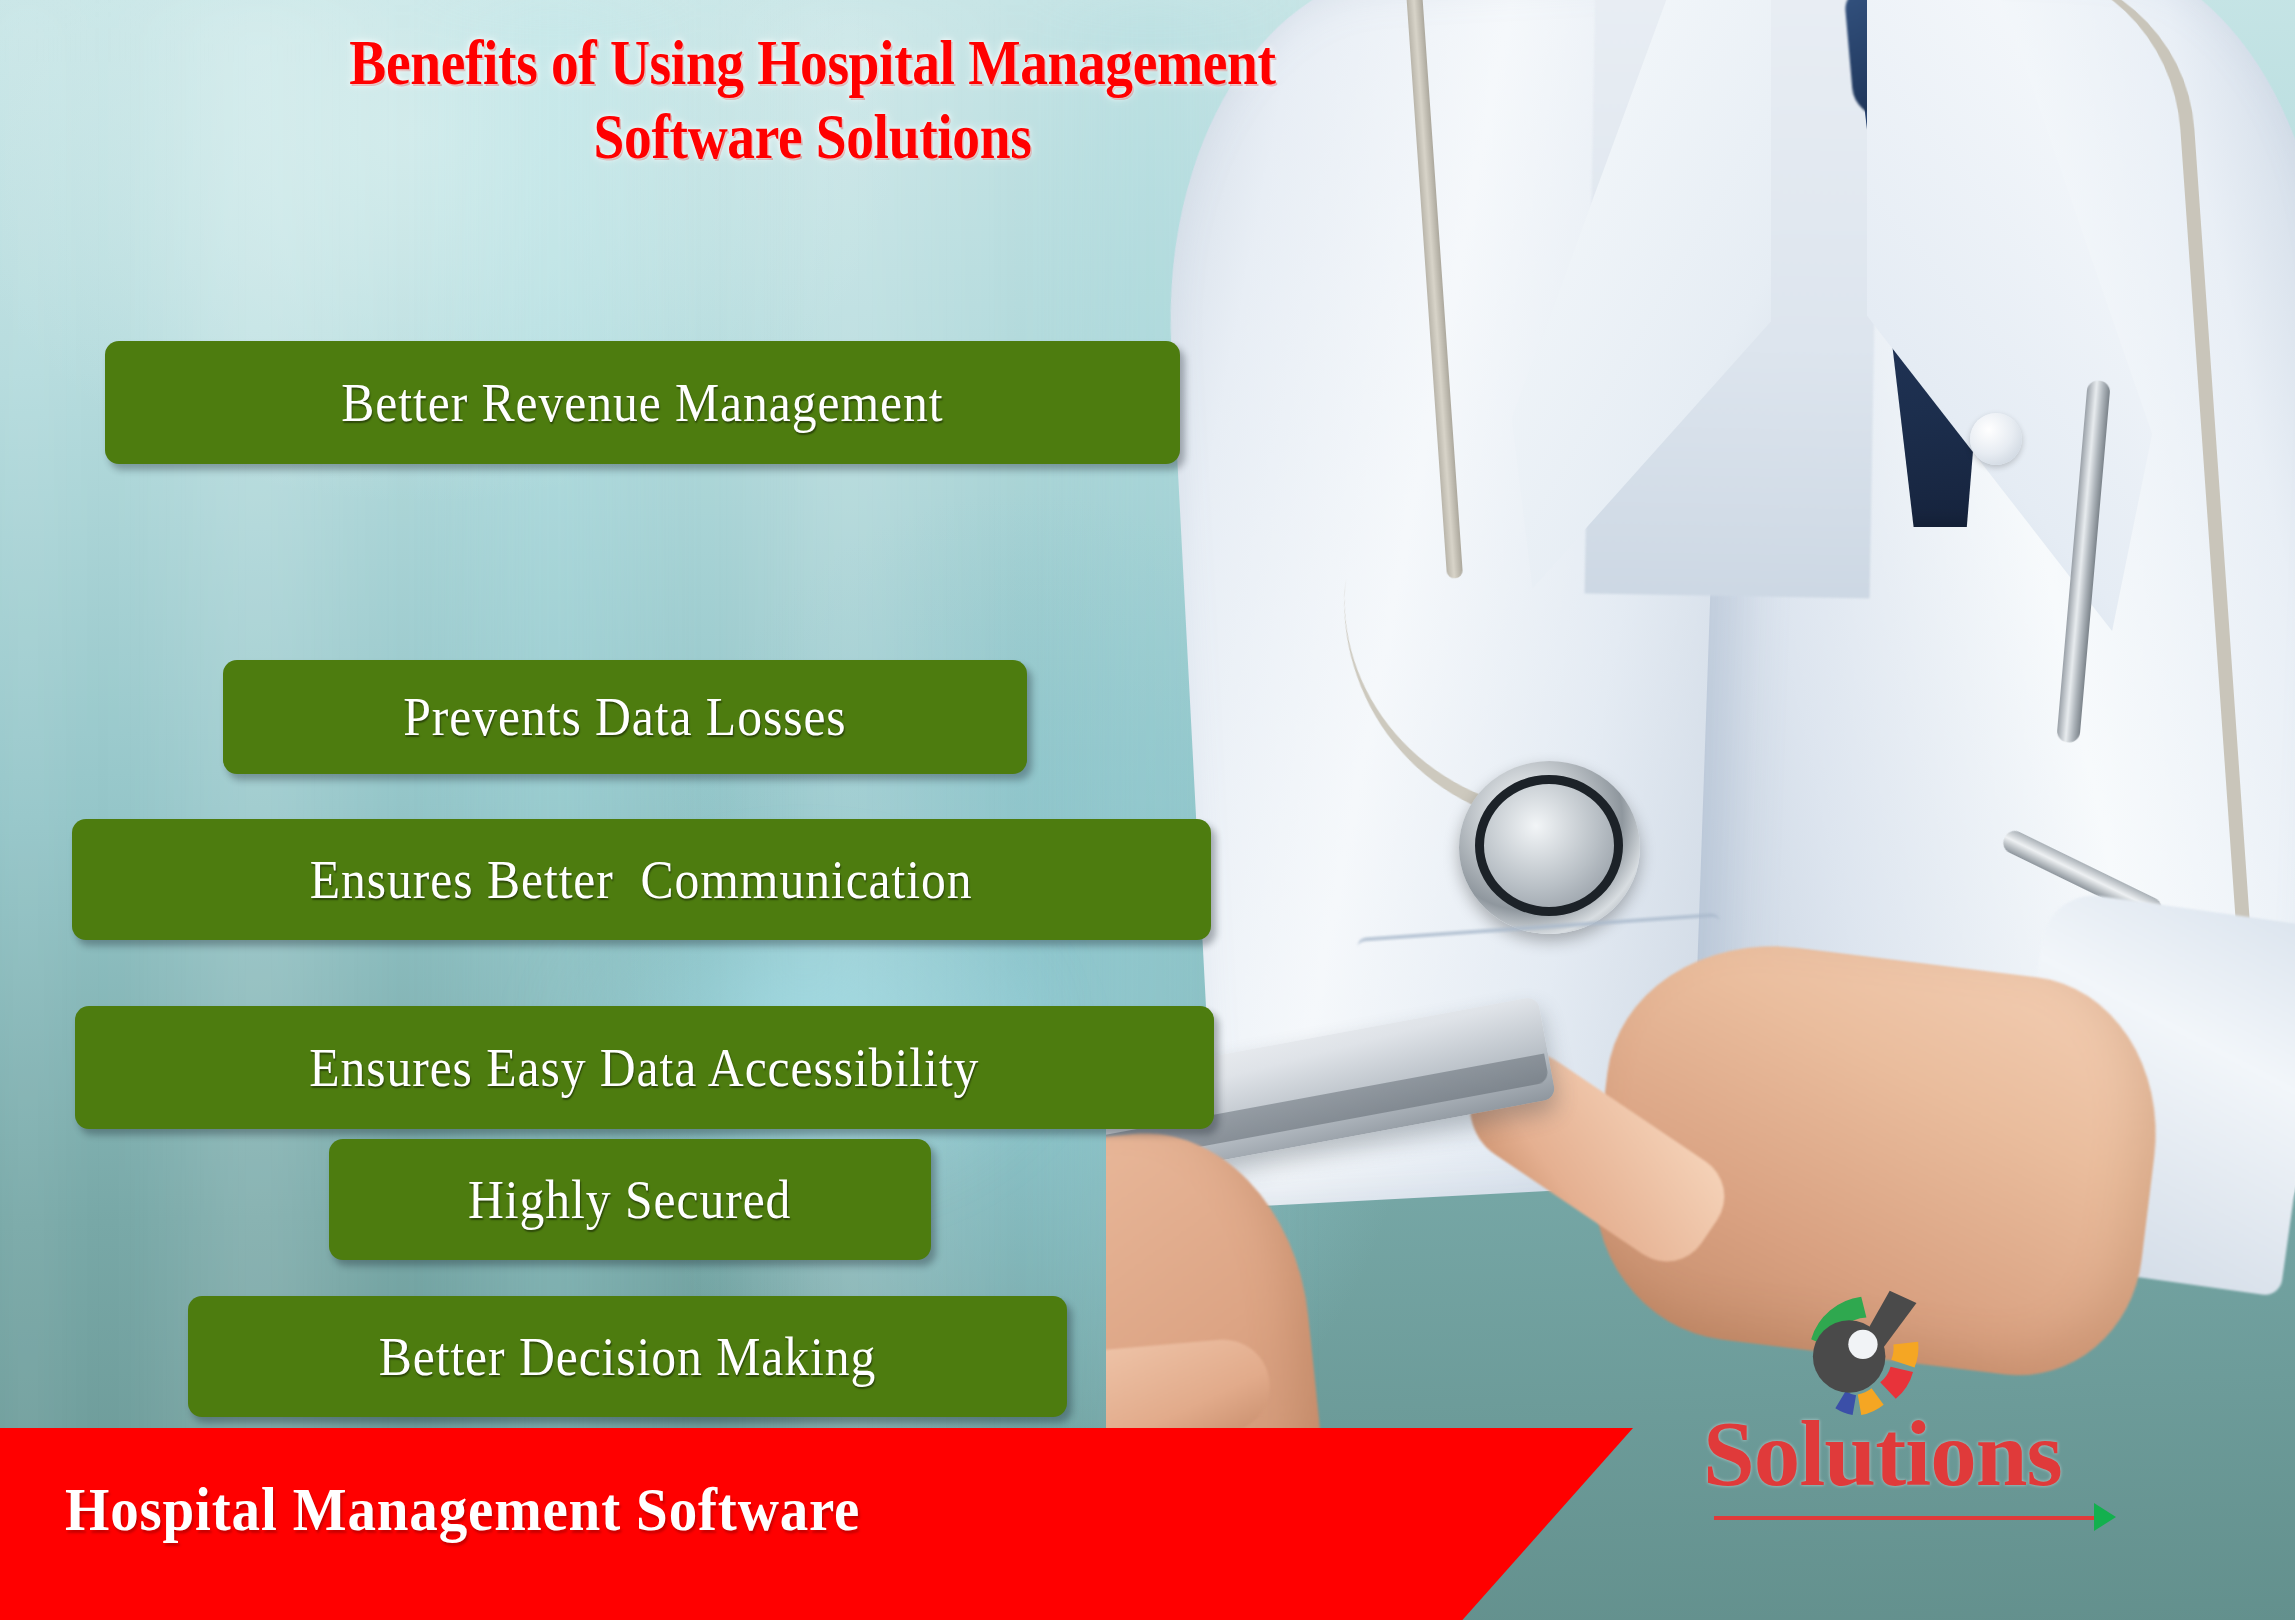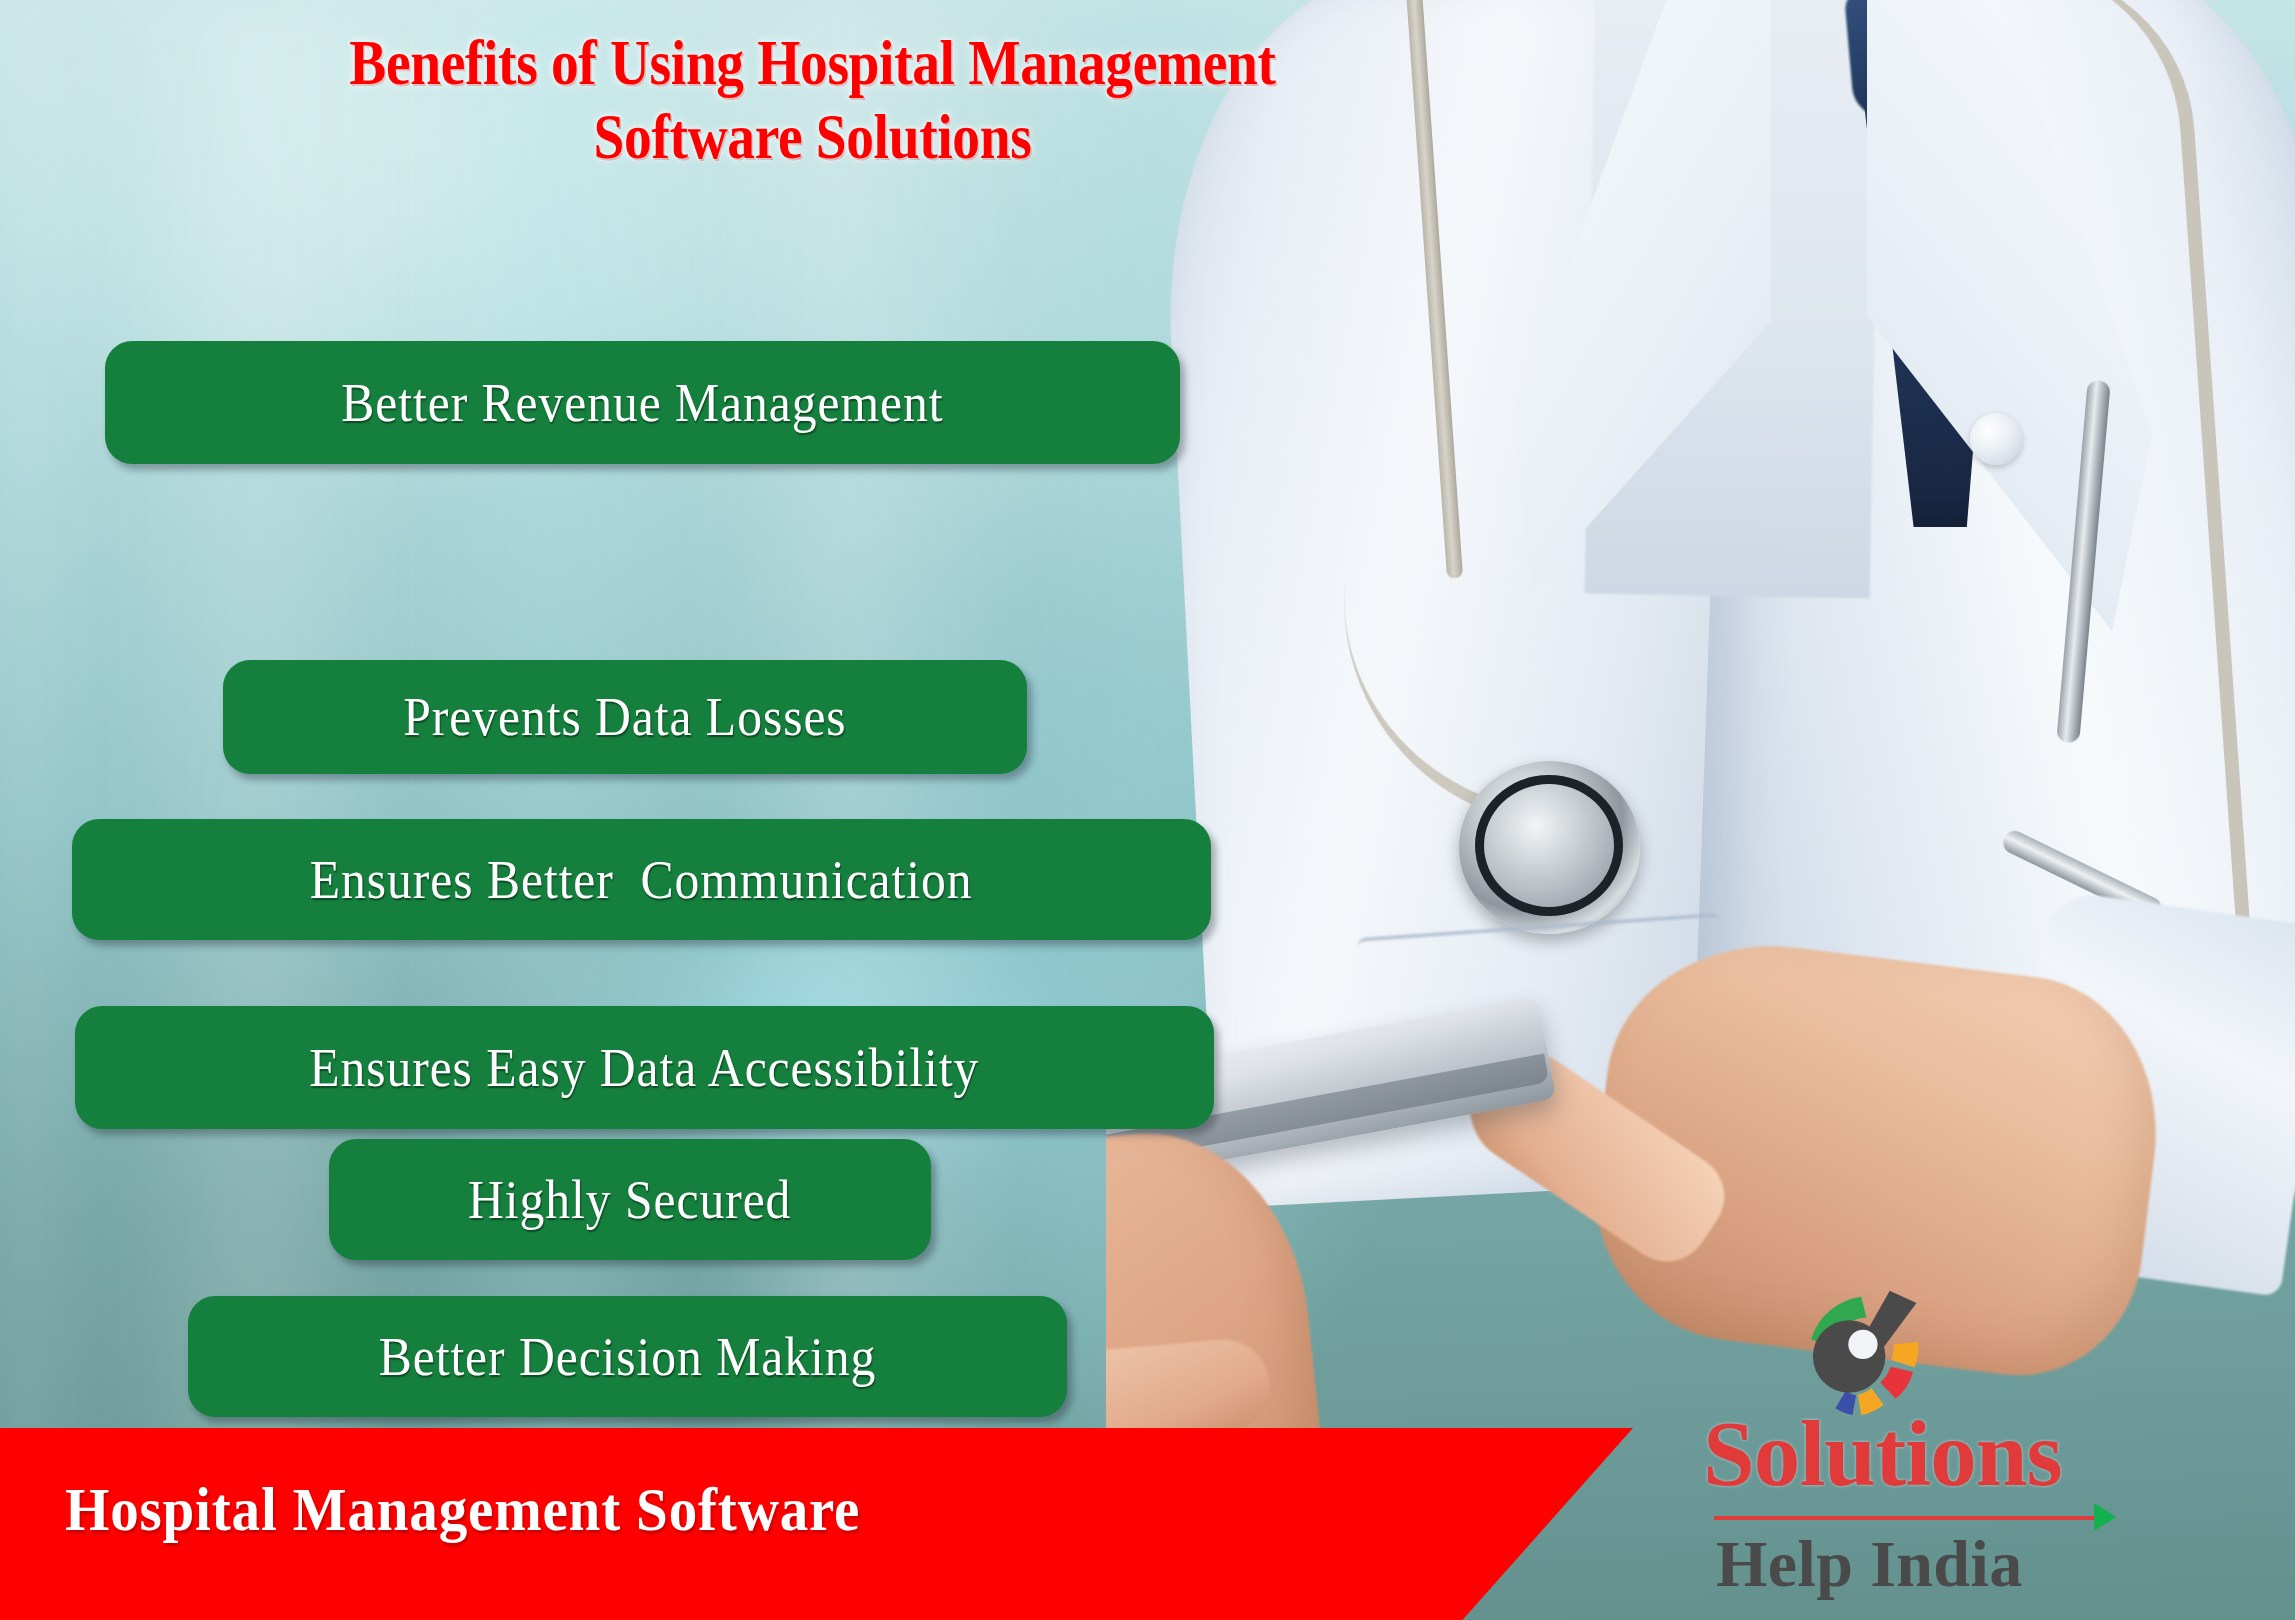--- a/index.html
+++ b/index.html
@@ -212,22 +212,22 @@
     line-height: 1.18;
     letter-spacing: -0.4px;
     transform: scaleX(.88);
     transform-origin: center top;
     text-shadow: 0 0 5.2px rgba(255,255,255,.95), 0 0 12px rgba(255,255,255,.6), 1.7px 1.7px 0 rgba(210,0,0,.35);
   }
 
   
   .pill {
     position: absolute;
-    background: #15803d;
-    border-radius: 27px;
+    background: #4d7c0f;
+    border-radius: 14px;
     box-shadow: 4.3px 6px 7.8px rgba(20,30,40,.33);
     display: flex; align-items: center; justify-content: center;
   }
   .pill span {
     color: #ffffff;
     font-weight: 400;
     font-size: 54px;
     line-height: 1;
     white-space: pre;
     letter-spacing: 1px;
@@ -345,17 +345,16 @@
         <path d="M146 110 A60 60 0 0 1 126 141 L108 122 A34 34 0 0 0 120 104 Z" fill="#e8333a"></path>
         <path d="M112 148 A58 58 0 0 1 86 160 L82 136 A32 32 0 0 0 98 129 Z" fill="#f5a623"></path>
         <path d="M76 160 A58 58 0 0 1 56 152 L68 132 A32 32 0 0 0 80 137 Z" fill="#3b4fa8"></path>
         <circle cx="72" cy="92" r="42" fill="#4a4a4a"></circle>
         <circle cx="88" cy="78" r="17" fill="#f1f3f6"></circle>
       </svg>
     </div>
     <div class="logo-word">Solutions</div>
     <div class="logo-rule"></div>
     <div class="logo-arrow"></div>
-    <div class="logo-sub">Help India</div>
   </div>
 
 </div>
 
 
 </body></html>

